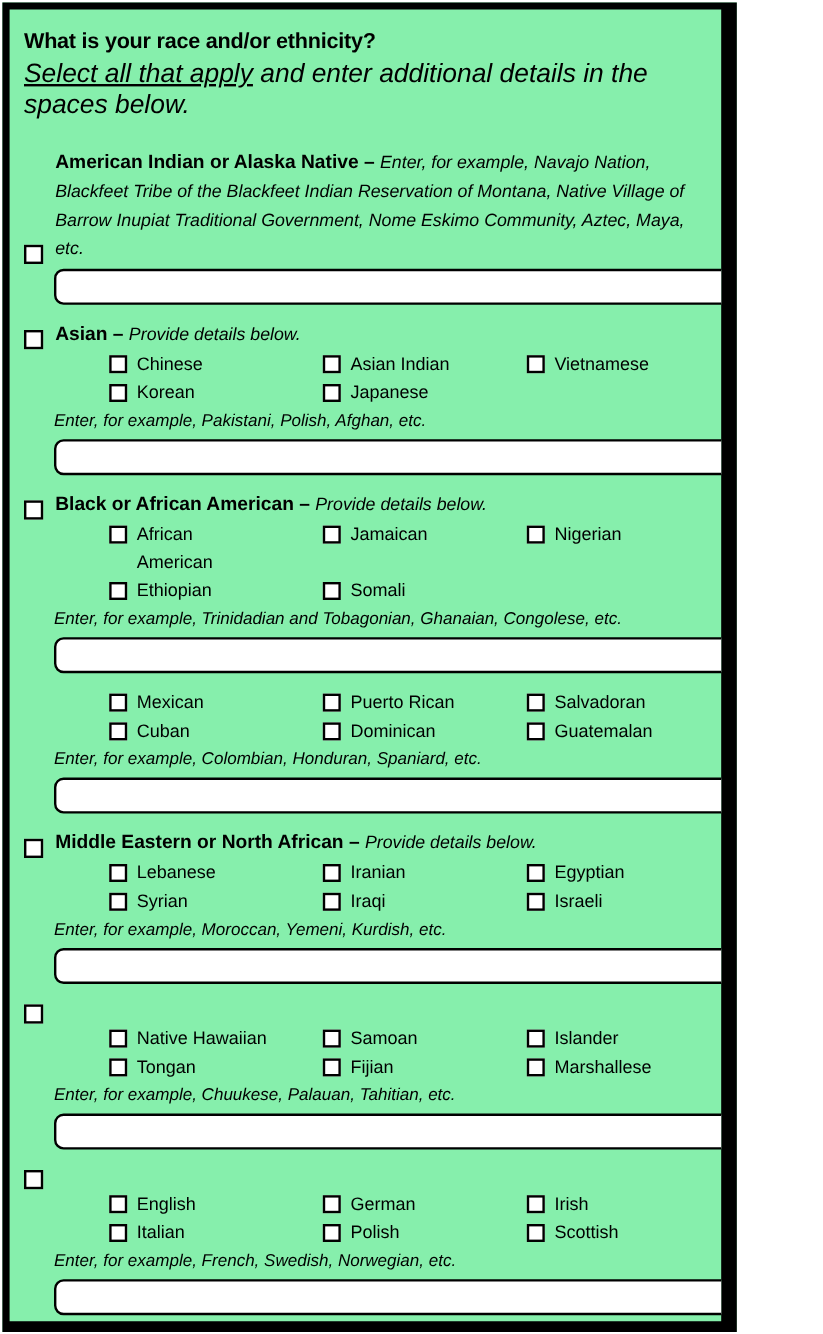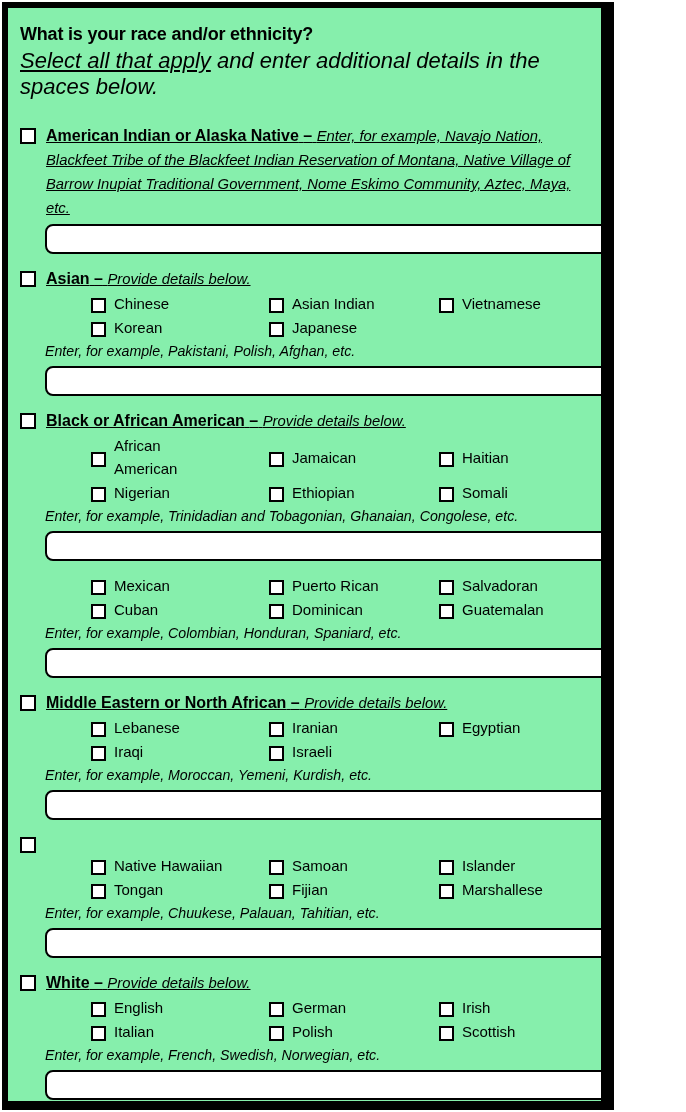--- a/index.html
+++ b/index.html
@@ -24,42 +24,42 @@
   .title{
     font-size:18px;font-weight:700;line-height:27px;
     letter-spacing:-0.2px;
   }
   .instruction{
     font-size:22px;font-style:italic;line-height:26px;
   }
   .instruction .u{text-decoration:underline;}
   .section{margin-bottom:13px;}
   .sec-head{
-    display:flex;align-items:flex-start;gap:10px;
-    line-height:24px;margin-bottom:1px;text-decoration:underline;
+    display:flex;align-items:flex-end;gap:10px;
+    line-height:24px;margin-bottom:1px;
   }
   .sec-head-text{max-width:595px;}
   .sec-label{font-weight:700;font-size:16px;}
   .dash{font-weight:700;font-size:16px;}
   .sec-hint{font-style:italic;font-size:14.8px;}
   .cb{
     display:inline-block;flex:none;
     width:12px;height:12px;
     border:2px solid #000;background:#fff;
     margin-top:4px;
     cursor:pointer;
   }
   .options{
     display:grid;
     grid-template-columns:178px 170px auto;
     margin-left:27px;
     row-gap:1px;
   }
   .option{
-    display:flex;align-items:center;gap:8px;
+    display:flex;align-items:flex-start;gap:8px;
     font-size:15px;line-height:23px;padding-left:44px;
   }
   .option .cb{width:11px;height:11px;margin-top:4px;}
   .example{
     margin-left:25px;
     font-style:italic;font-size:14.2px;line-height:22px;
     margin-top:1px;
   }
   .details-input{
     display:block;
@@ -145,24 +145,20 @@
       <div class="option">
           <span class="cb"></span>
           <span>African American</span>
         </div>
       <div class="option">
           <span class="cb"></span>
           <span>Jamaican</span>
         </div>
       <div class="option">
           <span class="cb"></span>
-          <span>Haitian</span>
-        </div>
-      <div class="option">
-          <span class="cb"></span>
           <span>Nigerian</span>
         </div>
       <div class="option">
           <span class="cb"></span>
           <span>Ethiopian</span>
         </div>
       <div class="option">
           <span class="cb"></span>
           <span>Somali</span>
         </div>
@@ -219,20 +215,24 @@
       <div class="option">
           <span class="cb"></span>
           <span>Iranian</span>
         </div>
       <div class="option">
           <span class="cb"></span>
           <span>Egyptian</span>
         </div>
       <div class="option">
           <span class="cb"></span>
+          <span>Syrian</span>
+        </div>
+      <div class="option">
+          <span class="cb"></span>
           <span>Iraqi</span>
         </div>
       <div class="option">
           <span class="cb"></span>
           <span>Israeli</span>
         </div>
     </div>
     <div class="example">Enter, for example, Moroccan, Yemeni, Kurdish, etc.</div>
     <input class="details-input" type="text" value="" style="">
   </section>
@@ -267,25 +267,20 @@
           <span>Marshallese</span>
         </div>
     </div>
     <div class="example">Enter, for example, Chuukese, Palauan, Tahitian, etc.</div>
     <input class="details-input" type="text" value="" style="">
   </section>
 
   <section class="section">
     <div class="sec-head">
       <span class="cb"></span>
-      <div class="sec-head-text">
-        <span class="sec-label">White</span>
-        <span class="dash">–</span>
-        <span class="sec-hint">Provide details below.</span>
-      </div>
     </div>
     <div class="options">
       <div class="option">
           <span class="cb"></span>
           <span>English</span>
         </div>
       <div class="option">
           <span class="cb"></span>
           <span>German</span>
         </div>

